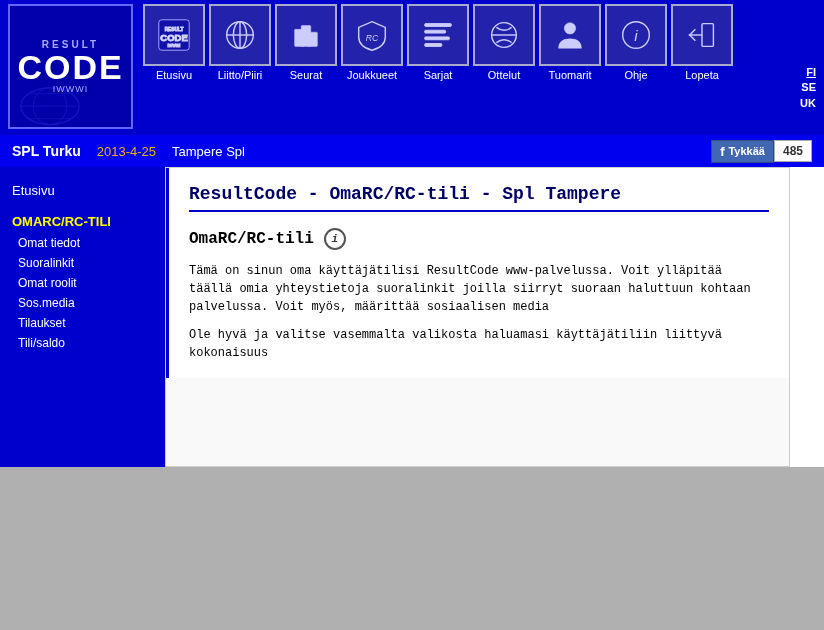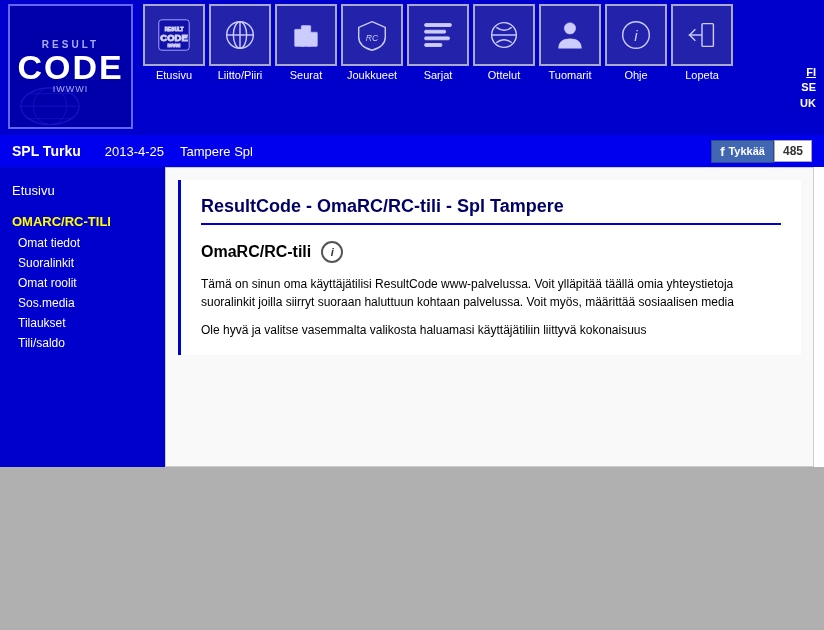--- a/index.html
+++ b/index.html
@@ -116,23 +116,23 @@
       align-items: center;
       padding: 16px 12px;
       height: 24px;
     }
     #club-name {
       color: #ffffff;
       font-weight: bold;
       font-size: 14px;
     }
     #date-info {
-      color: #ffffff;
+      color: #eab308;
       font-size: 13px;
-      margin-left: 24px;
+      margin-left: 16px;
     }
     #club-context {
       color: #ffffff;
       font-size: 13px;
       margin-left: 16px;
     }
     #fb-area {
       margin-left: auto;
       display: flex;
       align-items: center;
@@ -252,21 +252,22 @@
       color: #000000;
       line-height: 1.5;
       max-width: 580px;
     }
 
     
     #content-wrapper {
       background: #f9f9f9;
       border: 1px solid #cccccc;
       min-height: 280px;
-      padding: 12px;
+      padding: 0;
+      font-family: Liberation Mono, monospace;
     }
   </style>
 </head>
 <body>
 
 <div id="header">
 
   <div id="logo-box">
     <div style="position:relative;z-index:2;text-align:center;">
       <div class="result-text">RESULT</div>

